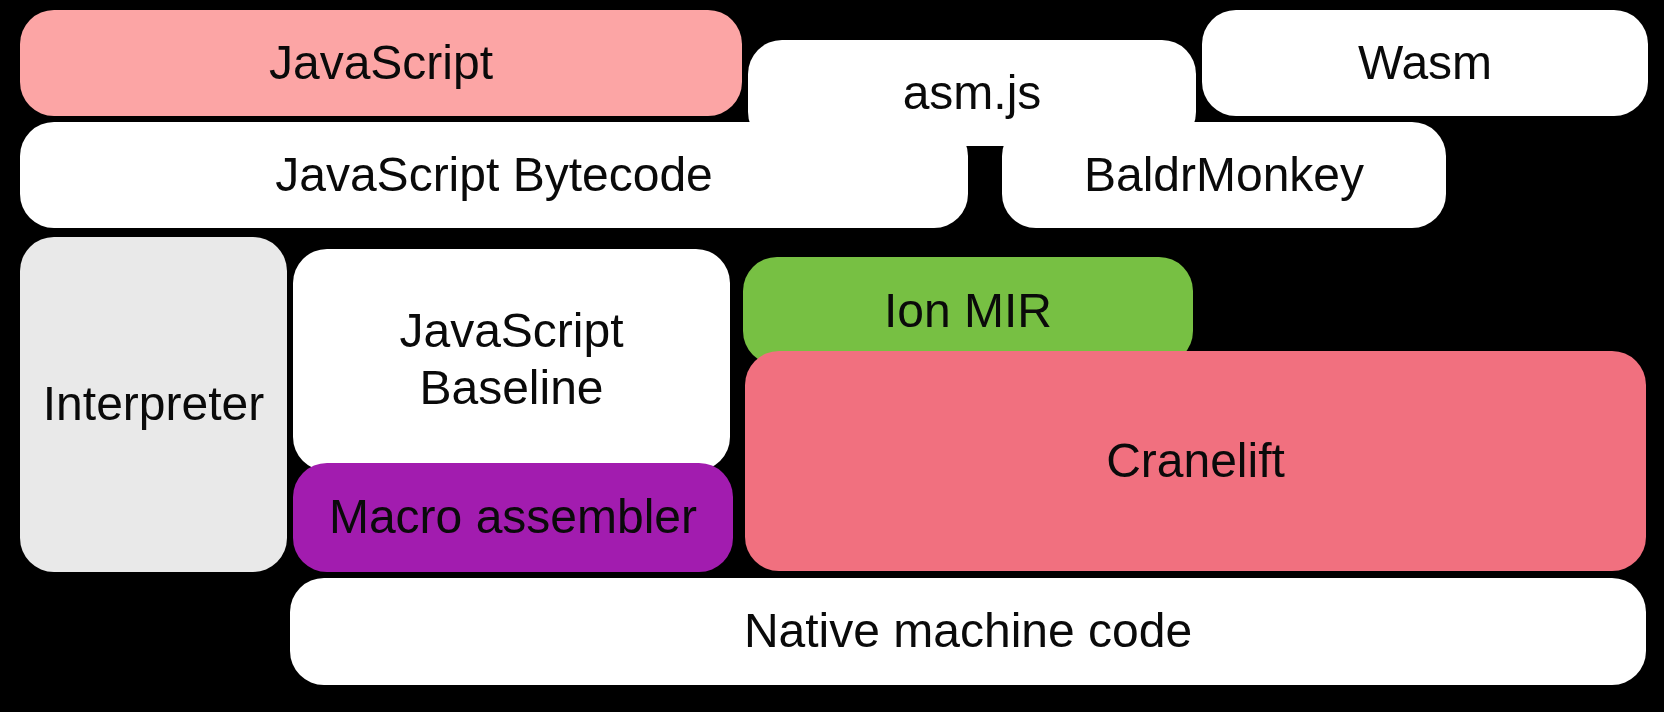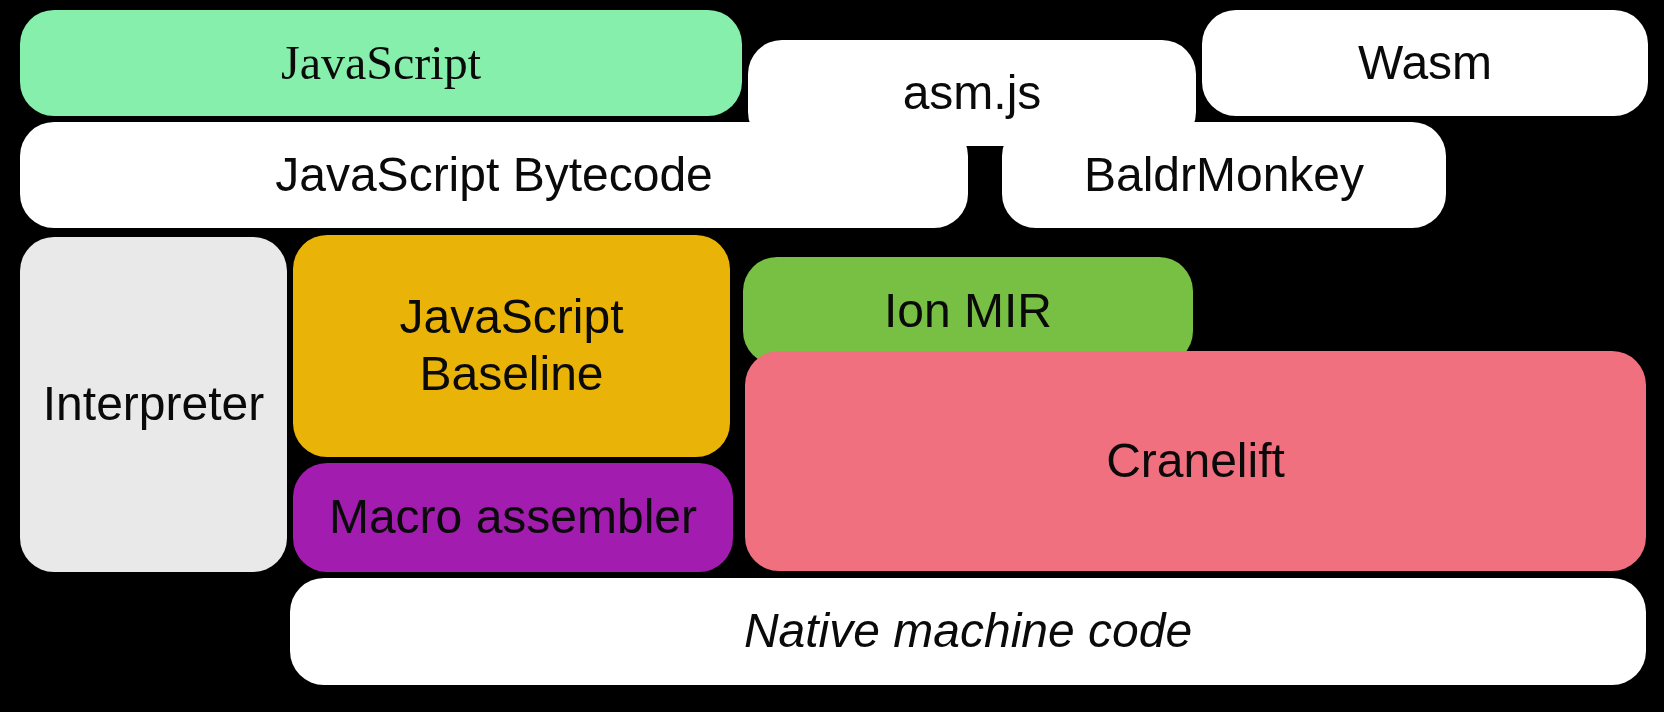--- a/index.html
+++ b/index.html
@@ -44,21 +44,21 @@
   #b-ion-mir             { left: 743px;  top: 236px; width: 450px;  height: 108px; }
   #b-cranelift           { left: 745px;  top: 351px; width: 901px;  height: 220px; }
   #b-macro-assembler     { left: 293px;  top: 463px; width: 440px;  height: 109px; }
   #b-native-machine-code { left: 290px;  top: 578px; width: 1356px; height: 107px; }
 </style>
 </head>
 <body>
 
 <div class="canvas">
 
-  <div class="box" id="b-javascript" style="background-color: #86efac; font-family: Liberation Serif, serif;">
+  <div class="box" id="b-javascript" style="background-color: #fca5a5;">
     <span>JavaScript</span>
   </div>
 
   <div class="box" id="b-asmjs" style="background-color: rgb(255, 255, 255);">
     <span>asm.js</span>
   </div>
 
   <div class="box" id="b-wasm" style="background-color: rgb(255, 255, 255);">
     <span>Wasm</span>
   </div>
@@ -68,33 +68,33 @@
   </div>
 
   <div class="box" id="b-baldrmonkey" style="background-color: rgb(255, 255, 255);">
     <span>BaldrMonkey</span>
   </div>
 
   <div class="box tight" id="b-interpreter" style="background-color: rgb(233, 233, 233);">
     <span>Interpreter</span>
   </div>
 
-  <div class="box" id="b-javascript-baseline" style="background-color: #eab308;">
+  <div class="box" id="b-javascript-baseline" style="background-color: #ffffff; margin-top: 14px;">
     <span>JavaScript Baseline</span>
   </div>
 
   <div class="box" id="b-ion-mir" style="background-color: rgb(119, 192, 67); margin-top: 21px;">
     <span>Ion MIR</span>
   </div>
 
   <div class="box" id="b-cranelift" style="background-color: rgb(241, 112, 127);">
     <span>Cranelift</span>
   </div>
 
   <div class="box" id="b-macro-assembler" style="background-color: #a21caf;">
     <span>Macro assembler</span>
   </div>
 
-  <div class="box" id="b-native-machine-code" style="background-color: rgb(255, 255, 255); font-style: italic;">
+  <div class="box" id="b-native-machine-code" style="background-color: rgb(255, 255, 255);">
     <span>Native machine code</span>
   </div>
 
 </div>
 
 </body></html>

